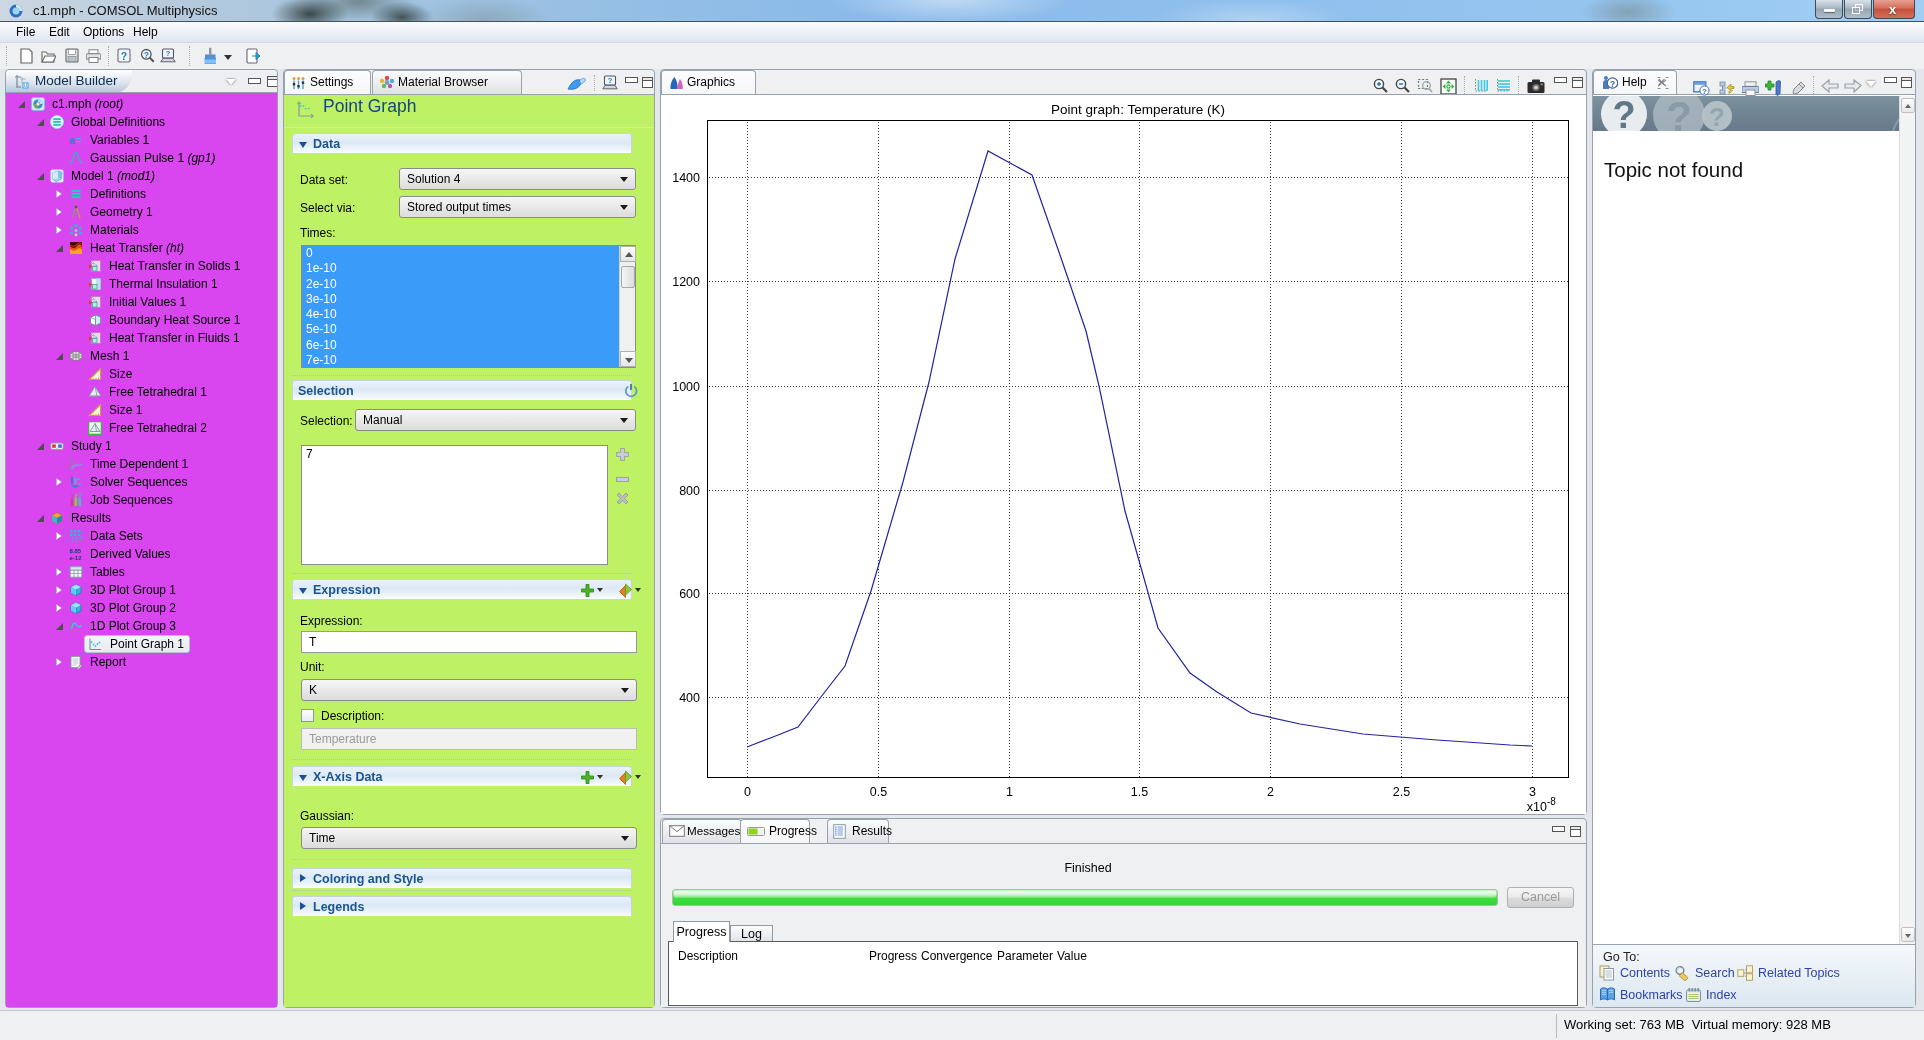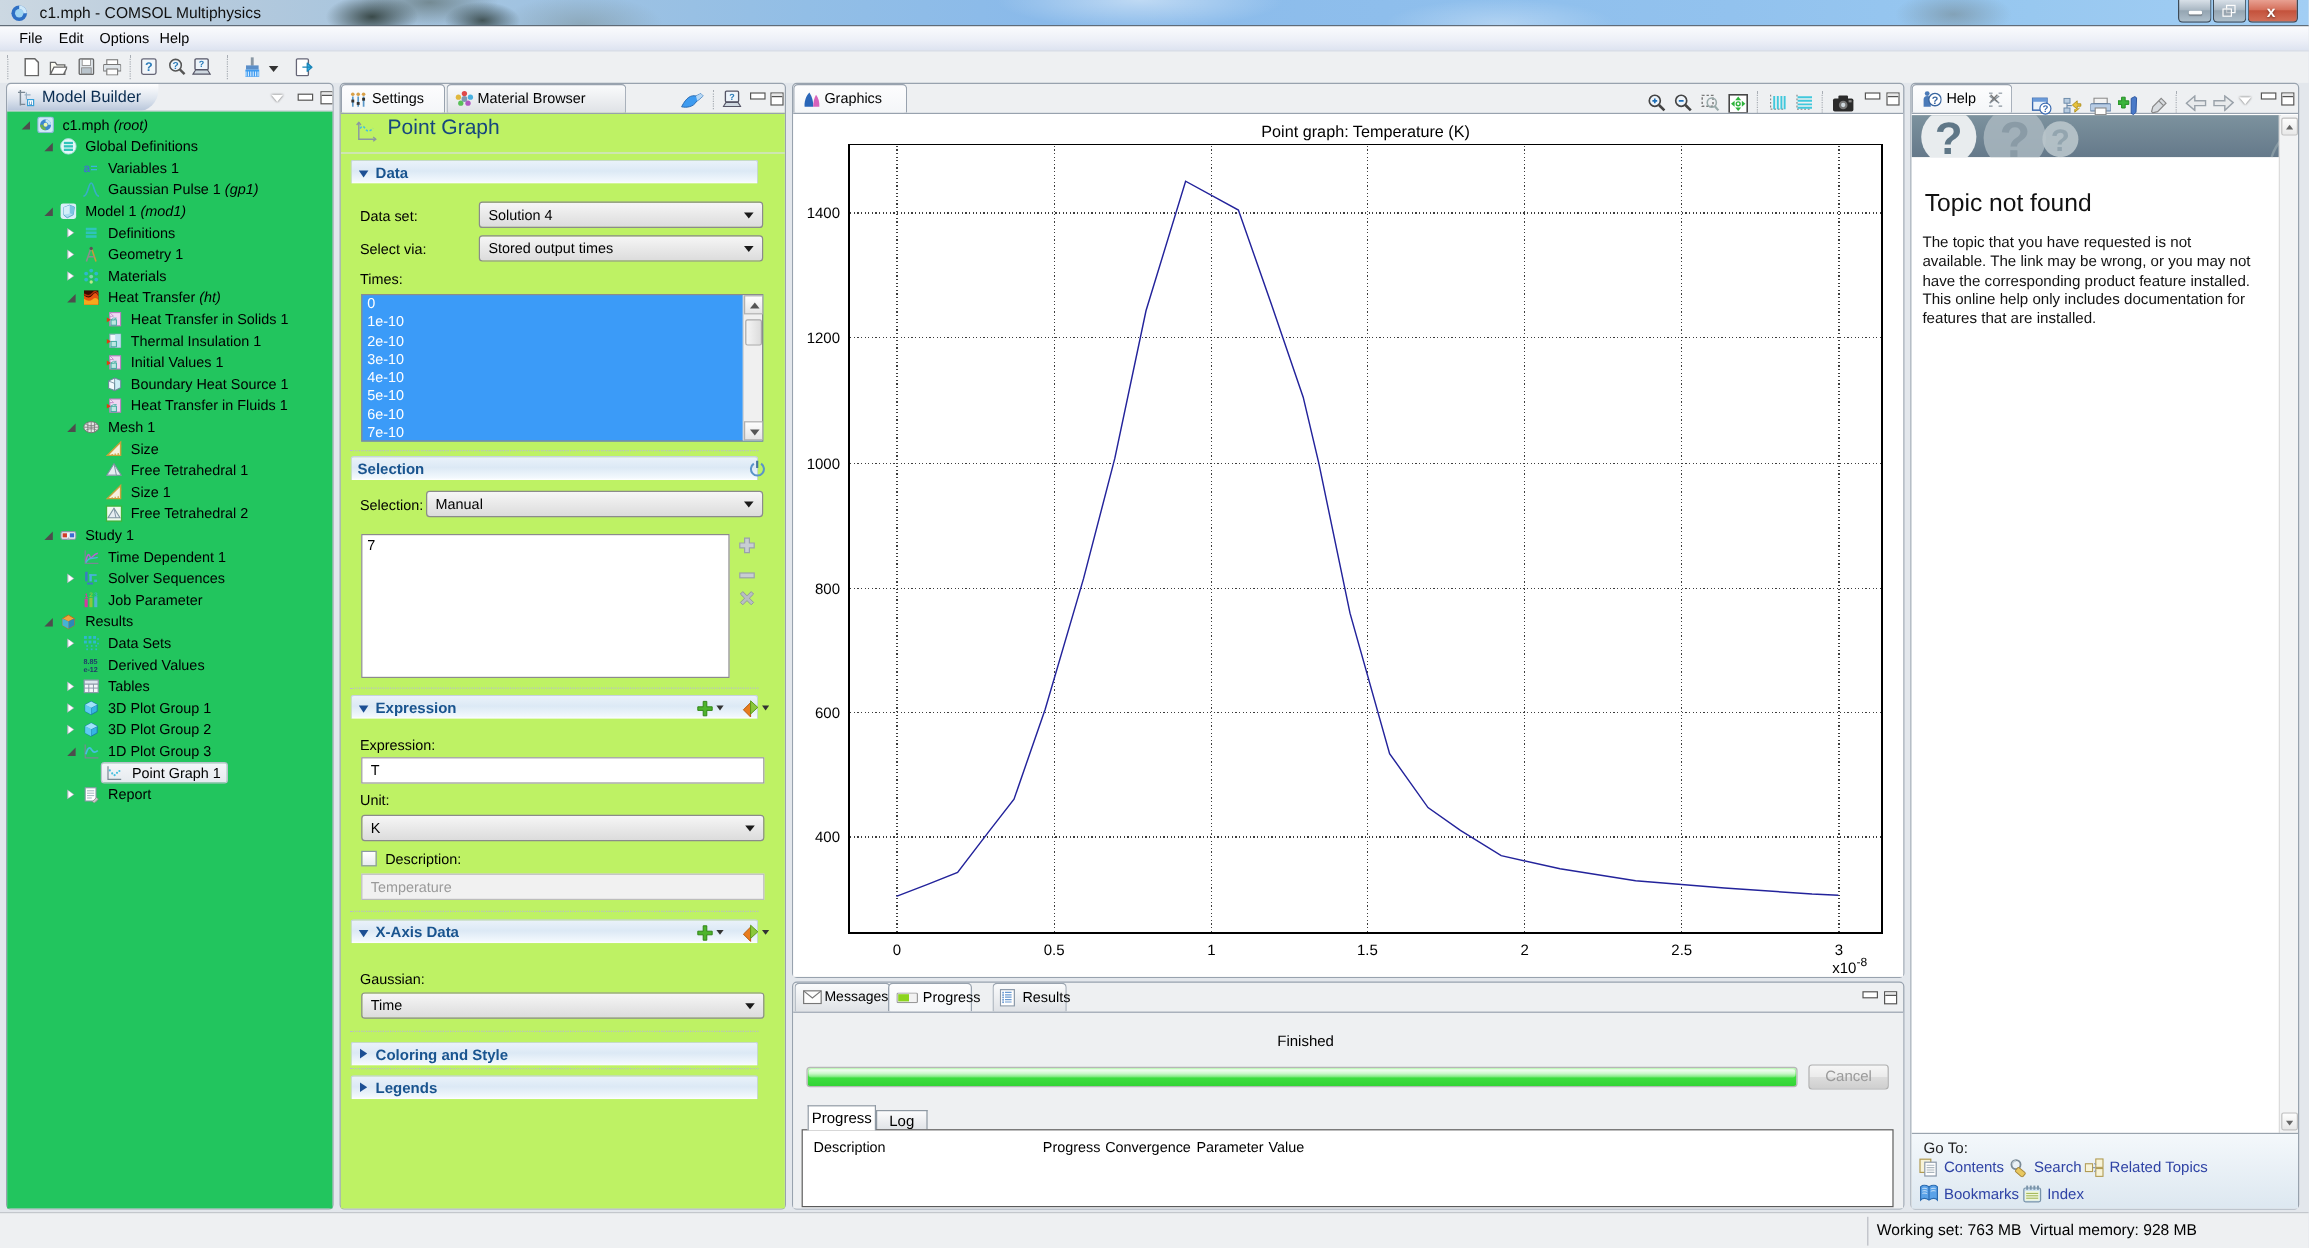--- a/index.html
+++ b/index.html
@@ -30,21 +30,21 @@
 #toolbar{position:absolute;left:0;top:43px;width:1924px;height:26px;background:#eef0f2}
 .tsep{position:absolute;top:3px;height:20px;width:0;border-left:1px dotted #a8adb4}
 
 .panel{position:absolute;background:#eef0f2;border:1px solid #98a2ae;border-radius:4px}
 .tab{position:absolute;top:0;height:24px;border:1px solid #98a2ae;border-bottom:none;border-radius:4px 4px 0 0;font-size:12px}
 .tab.active{background:linear-gradient(#fdfdfe,#f4f6f8)}
 .tab.inactive{background:linear-gradient(#fafbfc,#dfe2e6)}
 
 #leftpanel{left:5px;top:69px;width:273px;height:939px}
 #lefthead{position:absolute;left:0;top:0;width:271px;height:23px;border-radius:4px 4px 0 0;background:#edeff2;border-bottom:1px solid #98a2ae;overflow:hidden}#lefttab{position:absolute;left:0;top:0;width:104px;height:23px;border-radius:4px 0 0 0;background:linear-gradient(#fefefe,#dde4ee 55%,#b6c4d9)}#lefttab:after{content:"";position:absolute;left:104px;top:0;width:22px;height:23px;background:linear-gradient(#fefefe,#dde4ee 55%,#b6c4d9);border-radius:0 0 18px 0}
-#treearea{position:absolute;left:0;right:0;top:23px;bottom:0;background:#22c55e;overflow:hidden}
+#treearea{position:absolute;left:0;right:0;top:23px;bottom:0;background:#d946ef;overflow:hidden}
 .trow{position:absolute;height:18px;line-height:18px;white-space:nowrap;font-size:12px}
 .trow i{font-style:italic}
 .arrow-e{position:absolute;width:0;height:0;border-left:7px solid transparent;border-bottom:7px solid #4d4d4d;margin-top:6px}
 .arrow-c{position:absolute;width:0;height:0;border-top:4.5px solid transparent;border-bottom:4.5px solid transparent;border-left:6px solid #b0b8c0;margin-top:5px}.arrow-c:after{content:"";position:absolute;left:-5.5px;top:-3px;width:0;height:0;border-top:3px solid transparent;border-bottom:3px solid transparent;border-left:4px solid #fff}
 .ticon{position:absolute;width:14px;height:14px;top:2px;z-index:2}
 
 #midpanel{left:283px;top:69px;width:372px;height:939px}
 #midcontent{position:absolute;left:0;right:0;top:24px;bottom:0;background:#bef264;border-top:1px solid #98a2ae;overflow:hidden}
 .sect-h{position:absolute;left:8px;width:340px;height:20px;border:1px solid #c6d3e0;border-bottom:none;border-radius:3px 3px 0 0;background:linear-gradient(#eaf2fa,#dce9f5 45%,#f2f8fd 90%,#fff);line-height:20px;font-weight:bold;color:#19548f;font-size:12.5px}
 .dotsep{position:absolute;left:8px;width:340px;border-top:1px dotted #b9bec5}
@@ -360,21 +360,21 @@
       </div>
 <div class="trow" style="left:0;top:398px;width:271px">
         <svg class="ticon" style="left:63px" viewBox="0 0 14 14">
           <text x="1.4" y="5" font-size="5.5" font-weight="bold" fill="#d23ca0">1</text>
           <text x="5.4" y="4.6" font-size="5.5" font-weight="bold" fill="#8cc83c">2</text>
           <text x="9.4" y="4.2" font-size="5.5" font-weight="bold" fill="#3cb4c8">3</text>
           <rect x="1.5" y="6" width="2.6" height="7" fill="#d23ca0"></rect>
           <rect x="5.5" y="5.2" width="2.6" height="7.8" fill="#8cc83c"></rect>
           <rect x="9.5" y="4.6" width="2.6" height="8.4" fill="#50b4d2"></rect>
         </svg>
-        <span style="position:absolute;left:84px">Job Parameter</span>
+        <span style="position:absolute;left:84px">Job Sequences</span>
       </div>
 <div class="trow" style="left:0;top:416px;width:271px">
         <span class="arrow-e" style="left:31px"></span>
         <svg class="ticon" style="left:44px" viewBox="0 0 14 14">
           <path d="M2 4.5l5-3 5 3v5.5l-5 3-5-3z" fill="#f0a43c" stroke="#b07420" stroke-width="0.8"></path>
           <path d="M2 4.5l5 2.5 5-2.5" fill="none" stroke="#b07420" stroke-width="0.7"></path>
           <path d="M2 4.5l5 2.5v6l-5-3z" fill="#44b4d4"></path>
           <path d="M12 4.5l-5 2.5v6l5-3z" fill="#2a88b8"></path>
         </svg>
         <span style="position:absolute;left:65px">Results</span>
@@ -855,21 +855,20 @@
         </defs>
 <circle cx="31" cy="18" r="23" fill="#e8ecee"></circle>
         <text x="31" y="32" font-size="38" font-weight="bold" text-anchor="middle" fill="#5f7787">?</text>
 <circle cx="86" cy="19" r="26" fill="#a9b7bf" opacity="0.85"></circle>
         <text x="86" y="35" font-size="42" font-weight="bold" text-anchor="middle" fill="#8a9ba6">?</text>
 <circle cx="124" cy="20" r="15" fill="#b9c5cb" opacity="0.9"></circle>
         <text x="124" y="30" font-size="26" font-weight="bold" text-anchor="middle" fill="#93a5af">?</text>
 <path d="M300 35a40 40 0 0138-28" fill="none" stroke="#8799a3" stroke-width="2"></path>
 </svg>
 <span style="position:absolute;left:11px;top:63px;font-size:20.5px;font-weight:normal;color:#111">Topic not found</span>
-<div style="position:absolute;left:9px;top:100px;width:310px;font-size:12.6px;line-height:15.8px;color:#111">The topic that you have requested is not<br>available. The link may be wrong, or you may not<br>have the corresponding product feature installed.<br>This online help only includes documentation for<br>features that are installed.</div>
 <div style="position:absolute;left:306px;top:1px;width:16px;height:848px;background:#f2f3f4;border-left:1px solid #dcdcdc">
         <div style="position:absolute;left:1px;top:2px;width:14px;height:15px;background:linear-gradient(#fdfdfd,#e8e8e8);border:1px solid #c0c0c0;border-radius:2px">
           <span style="position:absolute;left:3px;top:5px;width:0;height:0;border-left:3.5px solid transparent;border-right:3.5px solid transparent;border-bottom:4.5px solid #666"></span>
         </div>
         <div style="position:absolute;left:1px;bottom:2px;width:14px;height:15px;background:linear-gradient(#fdfdfd,#e8e8e8);border:1px solid #c0c0c0;border-radius:2px">
           <span style="position:absolute;left:3px;top:6px;width:0;height:0;border-left:3.5px solid transparent;border-right:3.5px solid transparent;border-top:4.5px solid #666"></span>
         </div>
       </div>
 <div style="position:absolute;left:0;top:849px;width:322px;height:65px;border-top:1px solid #9aa4ae;background:linear-gradient(#f4f8fb,#dce7f0)">
 <span style="position:absolute;left:10px;top:5px;font-size:12.6px;color:#222">Go To:</span>

